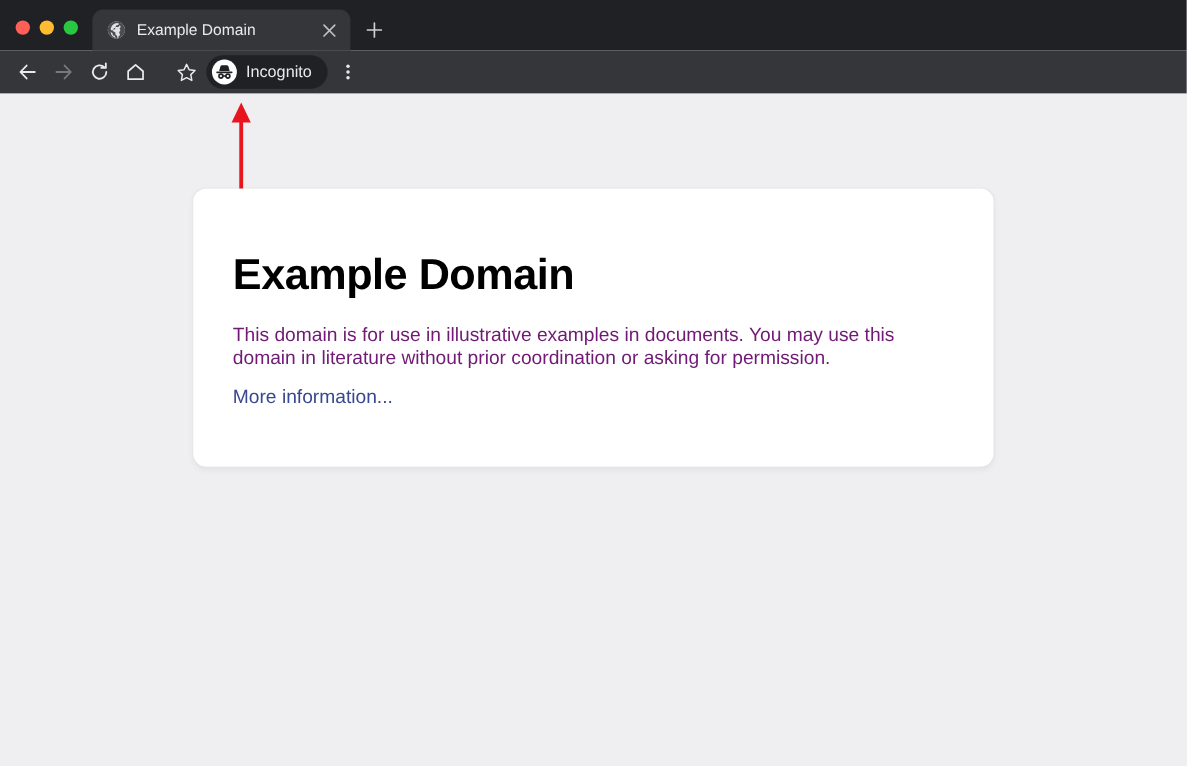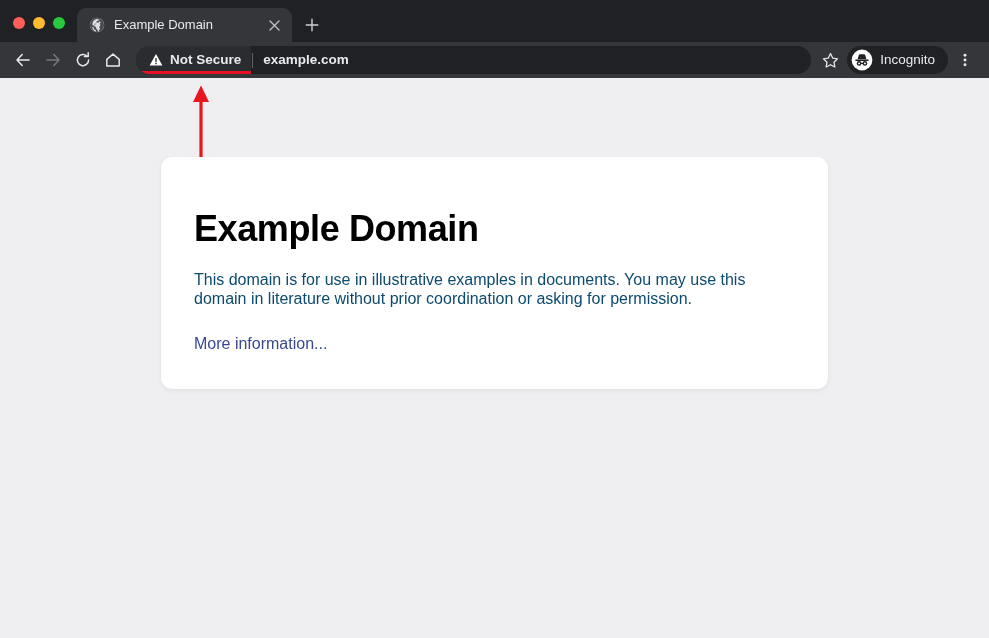--- a/index.html
+++ b/index.html
@@ -269,32 +269,31 @@
     white-space: nowrap;
   }
 
   #page-paragraph {
     position: absolute;
     left: 33px;
     top: 114px;
     width: 572px;
     font-size: 16px;
     line-height: 18.5px;
-    color: #0c4a6e;
+    color: #701a75;
   }
 
   #more-information-link {
     position: absolute;
     left: 33px;
     top: 166px;
     font-size: 16px;
     line-height: 18px;
     color: #38488f;
     text-decoration: none;
-    margin-top: 12px;
   }
 
   
   #annotation-arrow {
     position: absolute;
     left: 190px;
     top: 6px;
     width: 22px;
     height: 76px;
     pointer-events: none;
@@ -353,33 +352,20 @@
         <path d="M14.2 1.8 V5.6 H10.4" stroke="currentColor" stroke-width="1.5" fill="none" stroke-linecap="round" stroke-linejoin="round"></path>
       </svg>
     </div>
 
     <div class="nav-button" id="home-button">
       <svg width="18" height="18" viewBox="0 0 18 18">
         <path d="M2.8 8.4 L9 3.1 L15.2 8.4 V15 H2.8 Z" stroke="currentColor" stroke-width="1.45" fill="none" stroke-linejoin="round"></path>
       </svg>
     </div>
 
-    <div id="omnibox">
-      <div id="security-chip">
-        <svg id="security-warning-icon" viewBox="0 0 14 14">
-          <path d="M7 1 L13.4 12.6 H0.6 Z" fill="#ffffff"></path>
-          <rect x="6.3" y="5.1" width="1.4" height="4.1" rx="0.6" fill="#2b2c2f"></rect>
-          <circle cx="7" cy="10.6" r="0.8" fill="#2b2c2f"></circle>
-        </svg>
-        <span id="security-chip-label">Not Secure</span>
-      </div>
-      <div id="omnibox-divider"></div>
-      <span id="omnibox-url" title="example.com">example.com</span>
-      <div id="security-underline"></div>
-    </div>
 
     <div id="bookmark-button">
       <svg width="17" height="17" viewBox="0 0 17 17">
         <path d="M8.5 1.6 L10.65 6.1 L15.5 6.75 L12 10.2 L12.85 15 L8.5 12.7 L4.15 15 L5 10.2 L1.5 6.75 L6.35 6.1 Z" stroke="currentColor" stroke-width="1.25" fill="none" stroke-linejoin="round"></path>
       </svg>
     </div>
 
     <div id="incognito-pill">
       <svg id="incognito-icon" viewBox="0 0 22 22">
         <circle cx="11" cy="11" r="10.4" fill="#ffffff"></circle>

